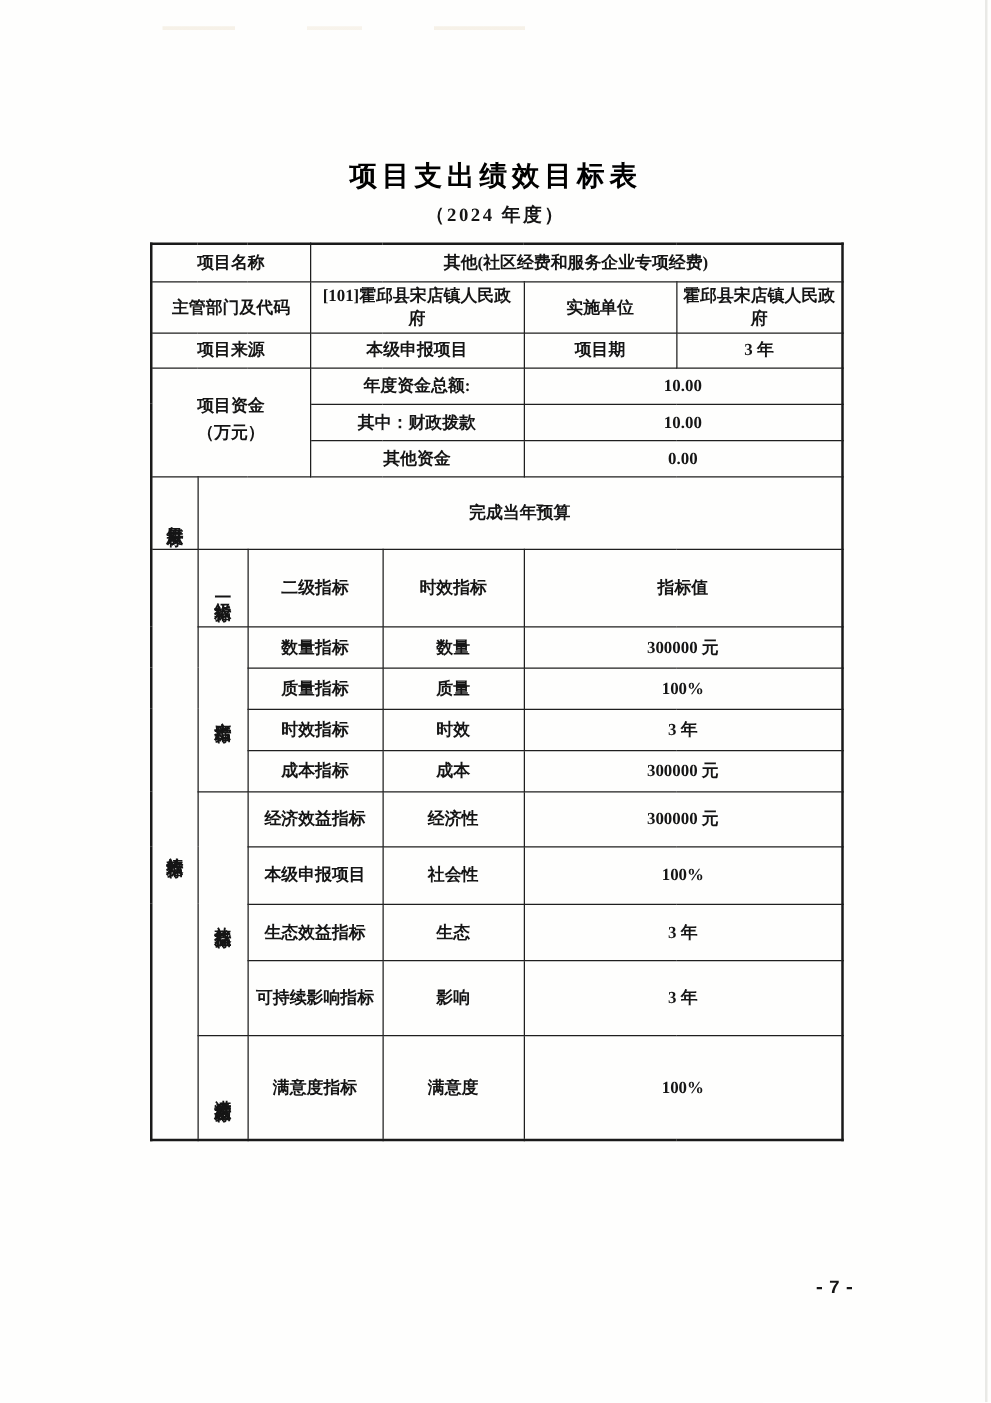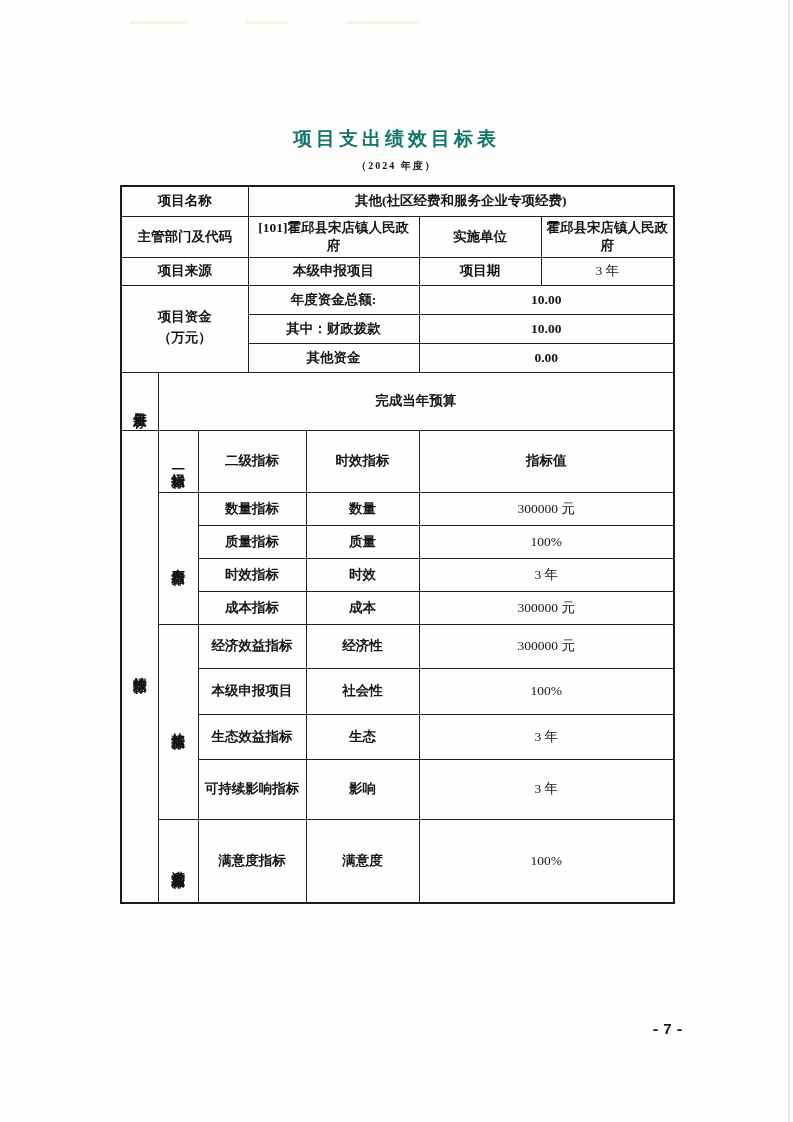--- a/index.html
+++ b/index.html
@@ -28,28 +28,28 @@
   }
 
   .content {
     position: absolute;
     left: 120px;
     top: 126px;
     width: 553px;
   }
   .doc-title {
     text-align: center;
-    font-size: 19px;
+    font-size: 22px;
     font-weight: 700;
     letter-spacing: 4px;
-    color: #0f766e;
+    color: #000000;
   }
   .doc-subtitle {
     text-align: center;
-    font-size: 10px;
+    font-size: 15px;
     font-weight: 700;
     letter-spacing: 2px;
     margin-top: 7px;
     margin-bottom: 12px;
   }
 
   table.main {
     width: 553px;
     border-collapse: collapse;
     table-layout: fixed;
@@ -57,21 +57,21 @@
   }
   table.main td {
     border: 1.5px solid #1f1f1f;
     vertical-align: middle;
     text-align: center;
     font-size: 13.5px;
     padding: 2px 5px;
     overflow: hidden;
   }
   td.lbl { font-weight: 700; font-size: 14px; }
-  td.val { font-weight: 400; }
+  td.val { font-weight: 700; }
   td.val-bold { font-weight: 700; margin-left: 32px; }
   td.left { text-align: left; padding-left: 12px; }
   td.right { text-align: right; padding-right: 12px; font-weight: 700; margin-top: 48px; }
   td.preline { white-space: pre-line; line-height: 1.5; font-family: Liberation Mono, monospace; }
 
   td.vcell { padding: 2px 1px; }
   .vtext {
     display: inline-block;
     writing-mode: vertical-rl;
     text-orientation: upright;

